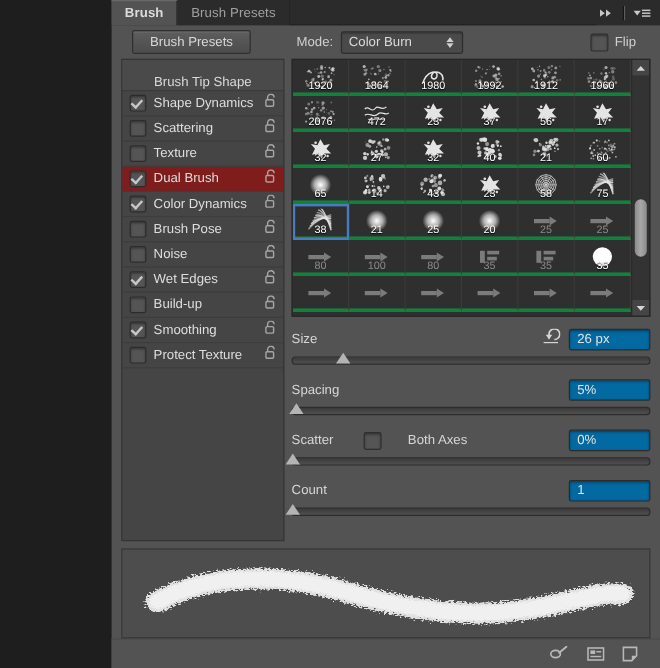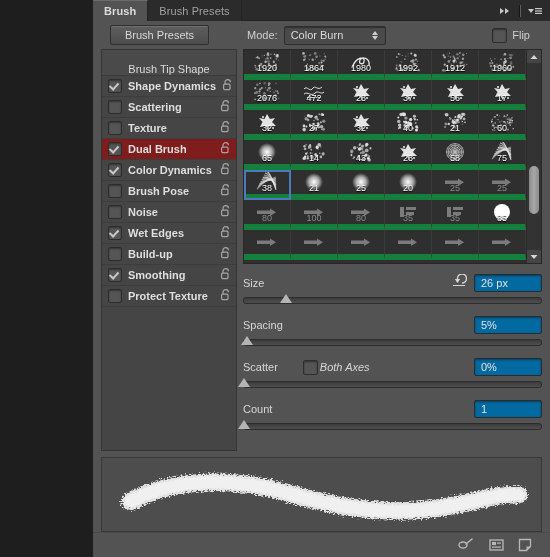--- a/index.html
+++ b/index.html
@@ -189,21 +189,21 @@
     position: relative; flex: none;
   }
   .opt .cbs.checked::after {
     content:"";
     position:absolute; left:2px; top:1px;
     width:4px;height:7px;
     border:solid #c8c8c8; border-width:0 2px 2px 0;
     transform: rotate(42deg);
   }
   .opt .olabel {
-    flex: 1; color: #dedede; font-size: 11px; white-space: nowrap; font-weight: bold;
+    flex: 1; color: #dedede; font-size: 11px; white-space: nowrap;
   }
   .lock-icon { flex: none; opacity: .85; }
   .list-fill { flex: 1; }
 
   
   .rightcol {
     flex: 1;
     display: flex;
     flex-direction: column;
     min-width: 0;
@@ -221,21 +221,21 @@
   .grid {
     flex: 1;
     display: grid;
     grid-template-columns: repeat(6, 1fr);
     grid-auto-rows: 30px;
     overflow: hidden;
   }
   .cell {
     position: relative;
     border-right: 1px solid #3a3a3a;
-    border-bottom: 6px solid #15803d;
+    border-bottom: 3px solid #15803d;
     display: flex; align-items: center; justify-content: center;
     cursor: default;
     overflow: hidden;
   }
   .cell.sel { outline: 2px solid #4a7bbd; outline-offset: -2px; z-index:2; }
   .cell .thumb {
     position: absolute; left: 0; top: 0; right: 0; bottom: 0;
     display:flex; align-items:center; justify-content:center;
   }
   .cell .num {
@@ -289,21 +289,21 @@
     color: #e2e2e2;
     font-size: 11px;
     height: 16px;
     width: 60px;
     display: flex; align-items: center;
     padding: 0 0 0 6px;
     box-shadow: inset 0 1px 2px rgba(0,0,0,.4);
     cursor: text;
   }
   .reset-ico { cursor: default; }
-  .bothaxes { display:flex; align-items:center; gap:2px;font-style:italic; }
+  .bothaxes { display:flex; align-items:center; gap:22px; }
   .bothaxes .txt { color:#d6d6d6; font-size:11px; }
 
   .track {
     position: relative;
     height: 5px;
     margin: 4px 0 11px 0;
     background: linear-gradient(#3b3b3b,#4f4f4f);
     border: 1px solid #2c2c2c;
     border-radius: 3px;
   }

